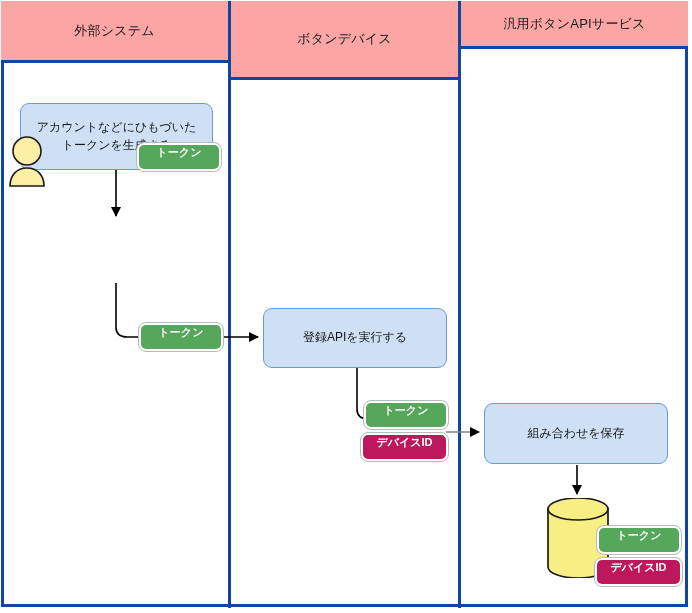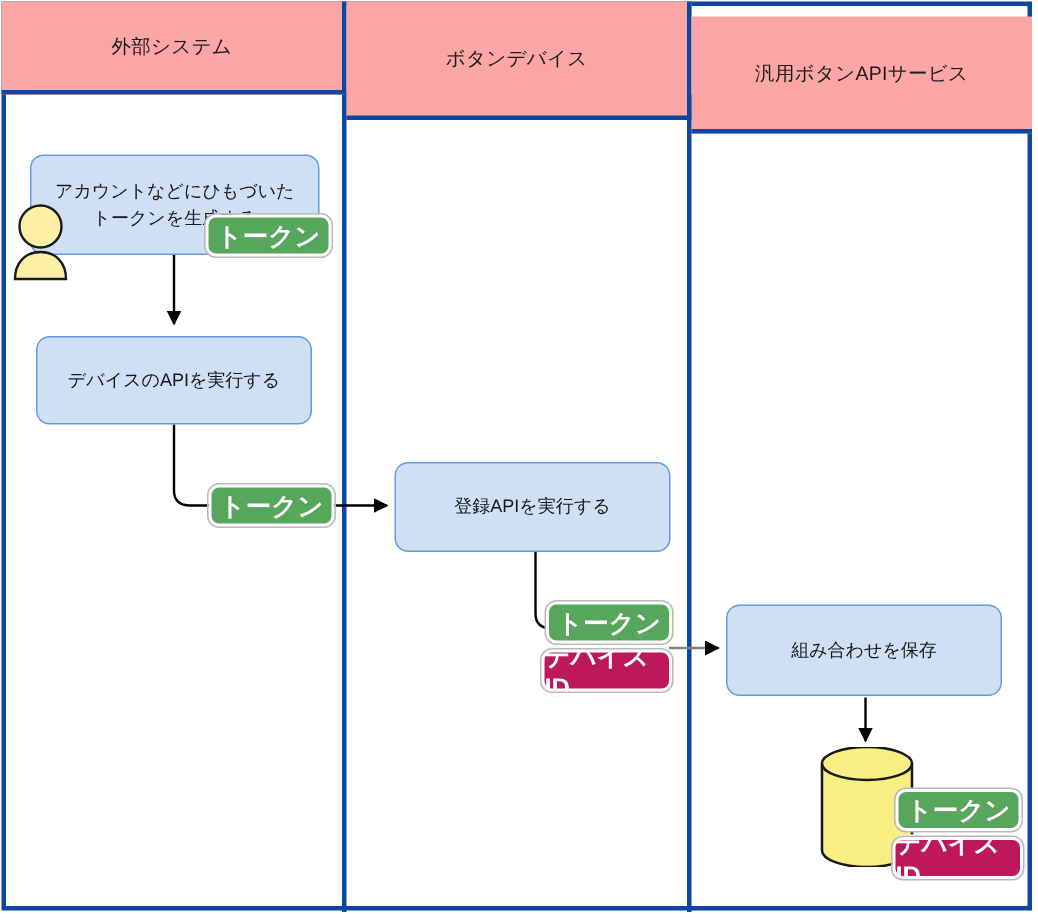--- a/index.html
+++ b/index.html
@@ -63,24 +63,24 @@
     font-size: 12px;
     line-height: 1.45;
     padding: 4px 10px;
     z-index: 4;
   }
   
   .badge {
     position: absolute;
     box-sizing: border-box;
     display: flex;
-    align-items: center;
+    align-items: flex-start;
     justify-content: center;
     color: #ffffff;
-    font-size: 17px;
+    font-size: 11px;
     font-weight: bold;
     border-radius: 7px;
     border: 2.5px solid #ffffff;
     outline: 1px solid #b9b9b9;
     z-index: 7;
     text-shadow: 0 0 1px rgba(0,0,0,0.15);
   }
   .badge.green { background: #56A75B; }
   .badge.red   { background: #be185d; }
   
@@ -104,21 +104,21 @@
   <div class="lane-frame"></div>
 
   <div class="lane-header" style="left:1px; top:1px; width:230px; height:62px;">
     <span>外部システム</span>
   </div>
 
   <div class="lane-header" style="left:231px; top:1px; width:230px; height:79px;">
     <span>ボタンデバイス</span>
   </div>
 
-  <div class="lane-header last" style="left:461px; top:11px; width:227px; height:78px;">
+  <div class="lane-header last" style="left:461px; top:1px; width:227px; height:48px;">
     <span>汎用ボタンAPIサービス</span>
   </div>
 
   <div class="lane-divider" style="left:228px; top:63px; height:545px;"></div>
   <div class="lane-divider" style="left:458px; top:63px; height:545px;"></div>
 
   <svg id="links" viewBox="0 0 692 613" xmlns="http://www.w3.org/2000/svg">
     <defs>
       <marker id="arrow-black" markerWidth="11" markerHeight="11" refX="9" refY="5" orient="auto" markerUnits="userSpaceOnUse">
         <path d="M0,0 L10,5 L0,10 Z" fill="#000000"></path>
@@ -145,23 +145,20 @@
     <svg width="46" height="52" viewBox="0 0 46 52" xmlns="http://www.w3.org/2000/svg">
       <circle cx="23" cy="15" r="14" fill="#FBEFA5" stroke="#1a1a1a" stroke-width="1.6"></circle>
       <path d="M23,32 C33,32 40,39 40,50 L6,50 C6,39 13,32 23,32 Z" fill="#FBEFA5" stroke="#1a1a1a" stroke-width="1.6"></path>
     </svg>
   </div>
 
   <div class="node" style="left:20px; top:103px; width:193px; height:67px;">
     <span>アカウントなどにひもづいたトークンを生成する</span>
   </div>
 
-  <div class="node" style="left:24px; top:224px; width:184px; height:59px;">
-    <span>デバイスのAPIを実行する</span>
-  </div>
 
   <div class="node" style="left:263px; top:308px; width:184px; height:60px;">
     <span>登録APIを実行する</span>
   </div>
 
   <div class="node" style="left:484px; top:403px; width:184px; height:61px;">
     <span>組み合わせを保存</span>
   </div>
 
   <div class="cylinder" style="left:545px; top:498px; width:66px; height:80px;">

